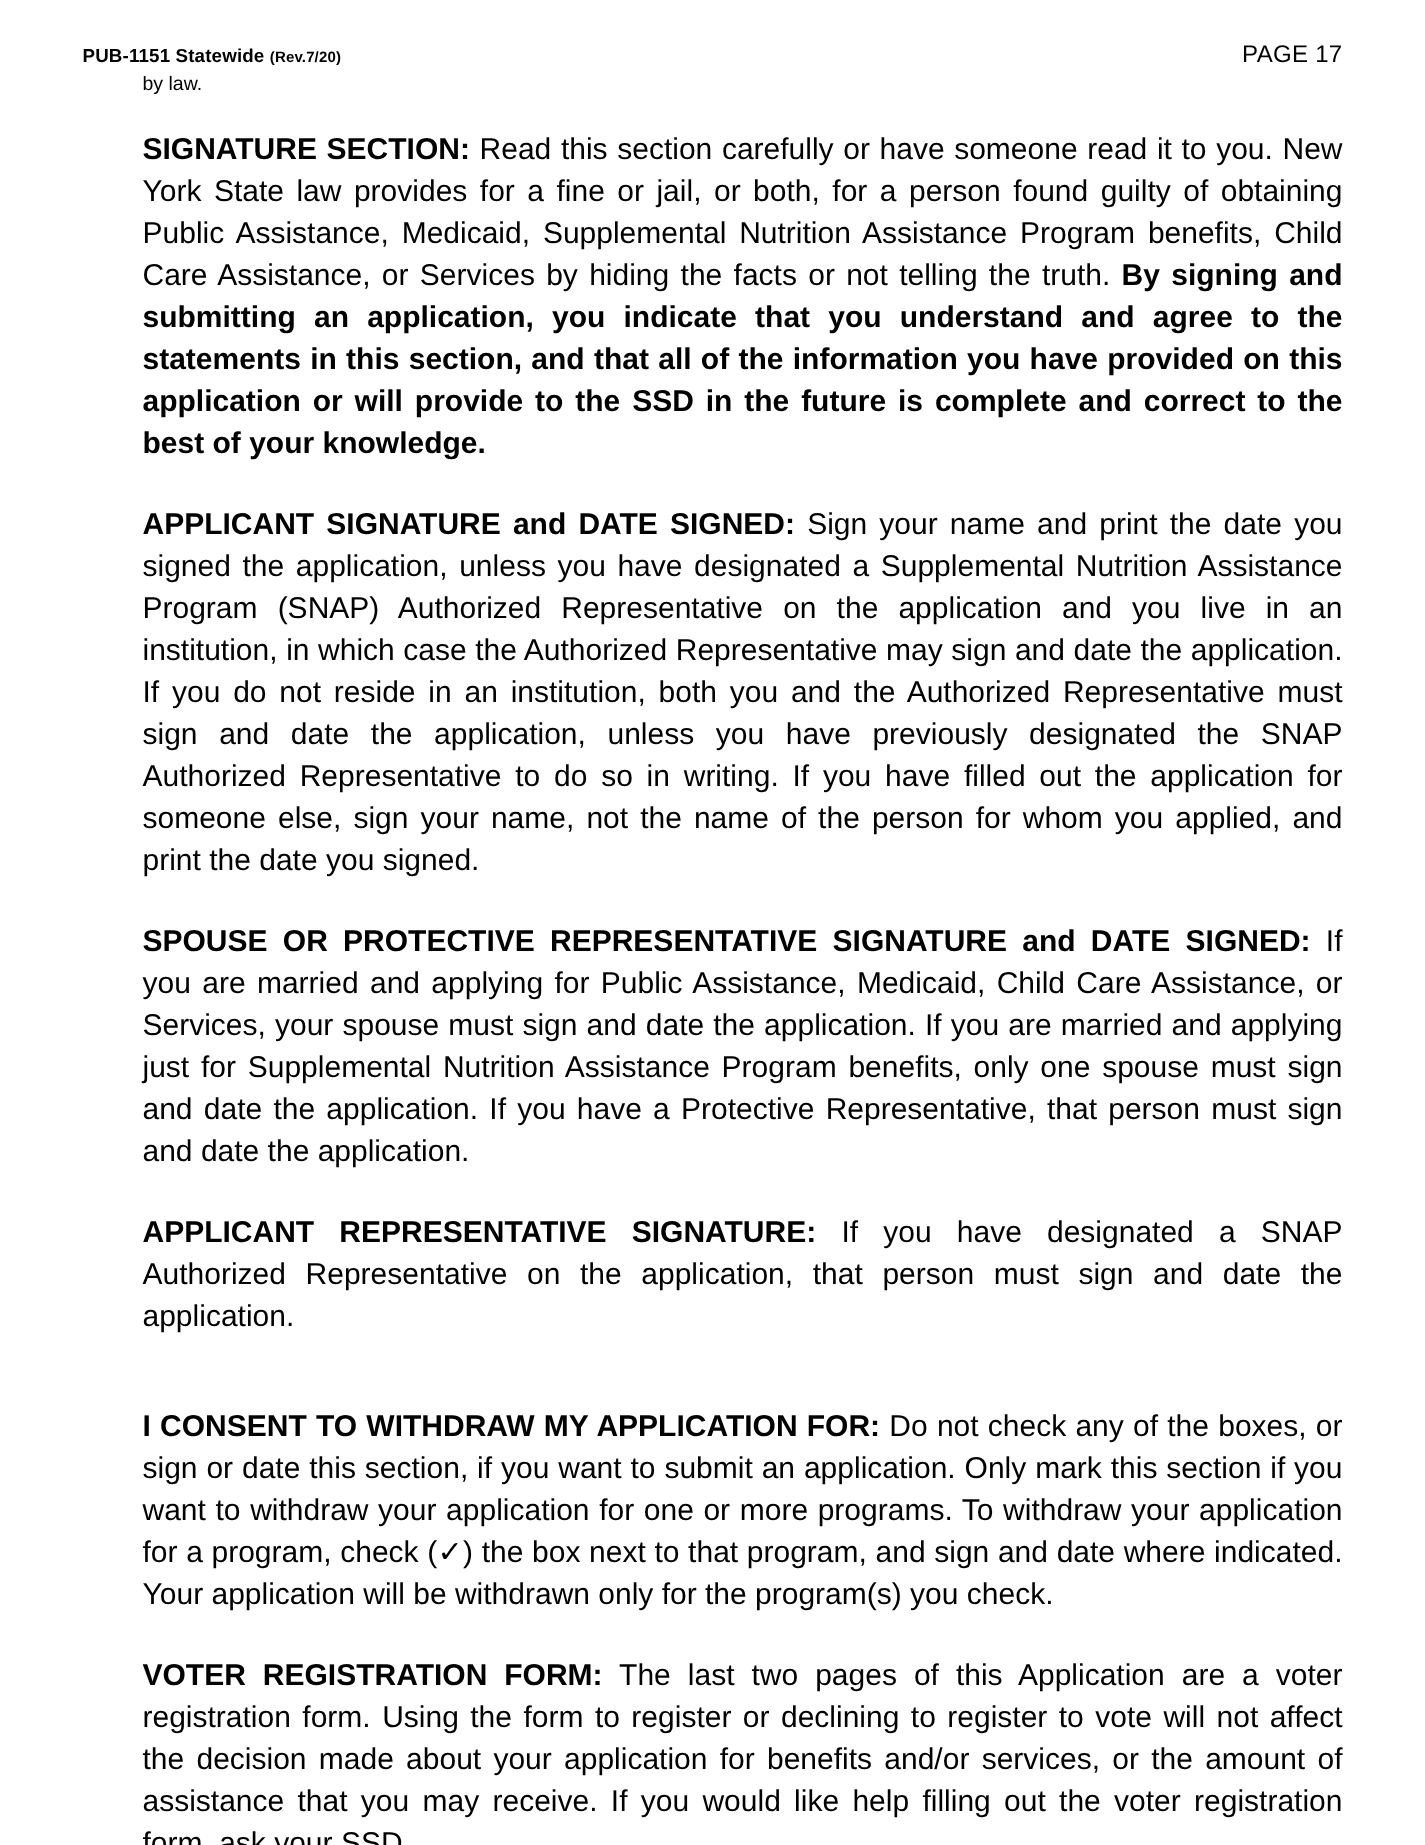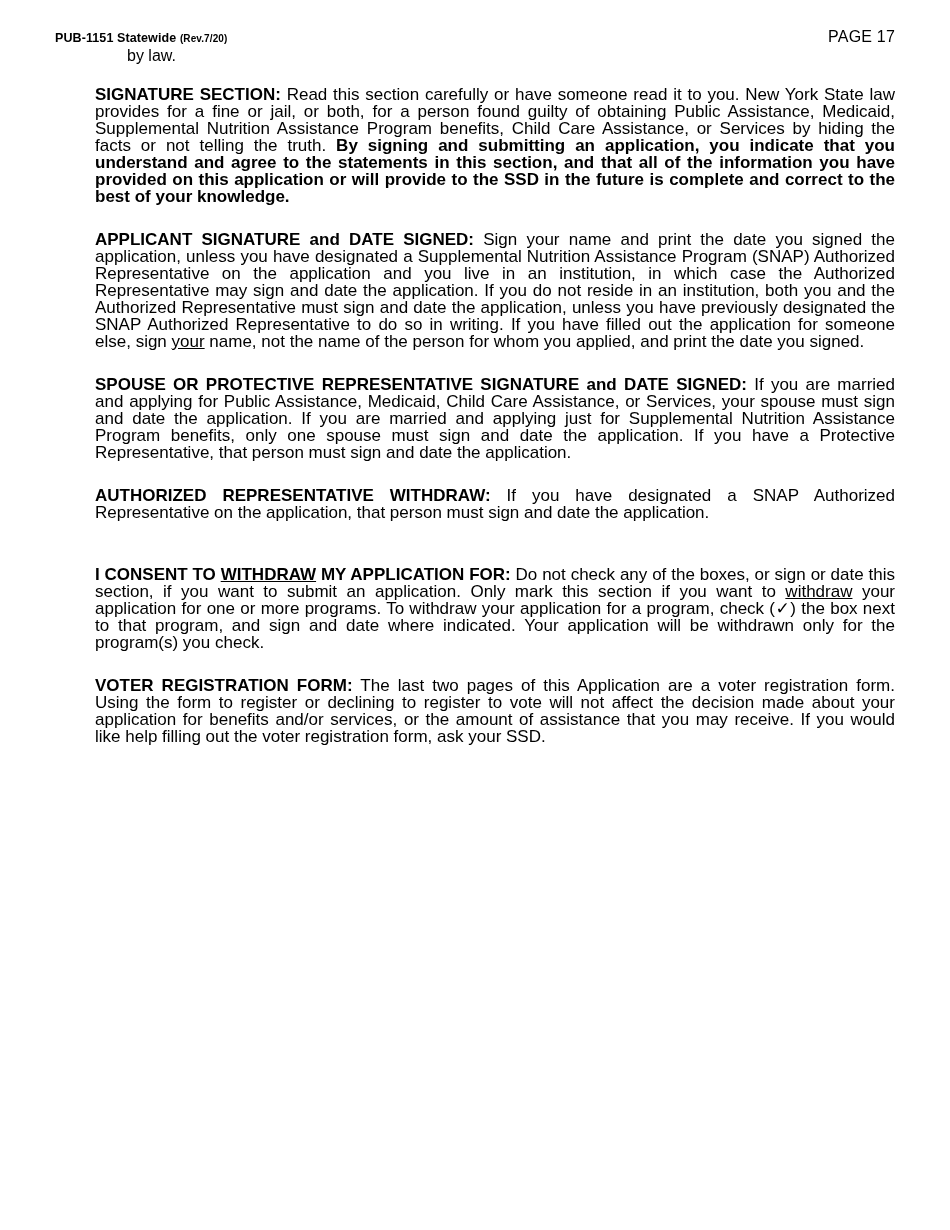--- a/index.html
+++ b/index.html
@@ -45,37 +45,36 @@
     letter-spacing: 0.2px;
   }
   .content {
     position: absolute;
     top: 46px;
     left: 95px;
     width: 800px;
   }
   p.para {
     margin: 0 0 0 0;
-    font-size: 17px;
-    line-height: 17px;
+    font-size: 20px;
+    line-height: 28px;
     text-align: justify;
     text-justify: inter-word;
   }
   .gap-sm { height: 19px; }
   .gap-md { height: 20px; }
   .gap-lg { height: 26px; }
   .lead {
     font-weight: bold;
   }
   .bold { font-weight: bold; }
-  .uline { text-decoration: underline; }
+  .uline { }
   .first-line {
-    font-size: 16px;
+    font-size: 13px;
     line-height: 19.6px;
-    margin-left: 32px;
   }
 </style>
 </head>
 <body>
 
 <div class="page">
 
   <div class="header">
     <div class="header-left">
       <span>PUB-1151 Statewide</span>
@@ -102,21 +101,21 @@
 
     <div class="gap-lg"></div>
 
     <p class="para">
       <span class="lead">SPOUSE OR PROTECTIVE REPRESENTATIVE SIGNATURE and DATE SIGNED:</span><span> If you are married and applying for Public Assistance, Medicaid, Child Care Assistance, or Services, your spouse must sign and date the application. If you are married and applying just for Supplemental Nutrition Assistance Program benefits, only one spouse must sign and date the application. If you have a Protective Representative, that person must sign and date the application.</span>
     </p>
 
     <div class="gap-lg"></div>
 
     <p class="para">
-      <span class="lead">AUTHORIZED REPRESENTATIVE WITHDRAW:</span><span> If you have designated a SNAP Authorized Representative on the application, that person must sign and date the application.</span>
+      <span class="lead">APPLICANT REPRESENTATIVE SIGNATURE:</span><span> If you have designated a SNAP Authorized Representative on the application, that person must sign and date the application.</span>
     </p>
 
     <div class="gap-lg"></div>
     <div class="gap-sm"></div>
 
     <p class="para">
       <span class="lead">I CONSENT TO </span><span class="lead uline">WITHDRAW</span><span class="lead"> MY APPLICATION FOR:</span><span> Do not check any of the boxes, or sign or date this section, if you want to submit an application.  Only mark this section if you want to </span><span class="uline">withdraw</span><span> your application for one or more programs. To withdraw your application for a program, check (✓) the box next to that program, and sign and date where indicated. Your application will be withdrawn only for the program(s) you check.</span>
     </p>
 
     <div class="gap-lg"></div>

